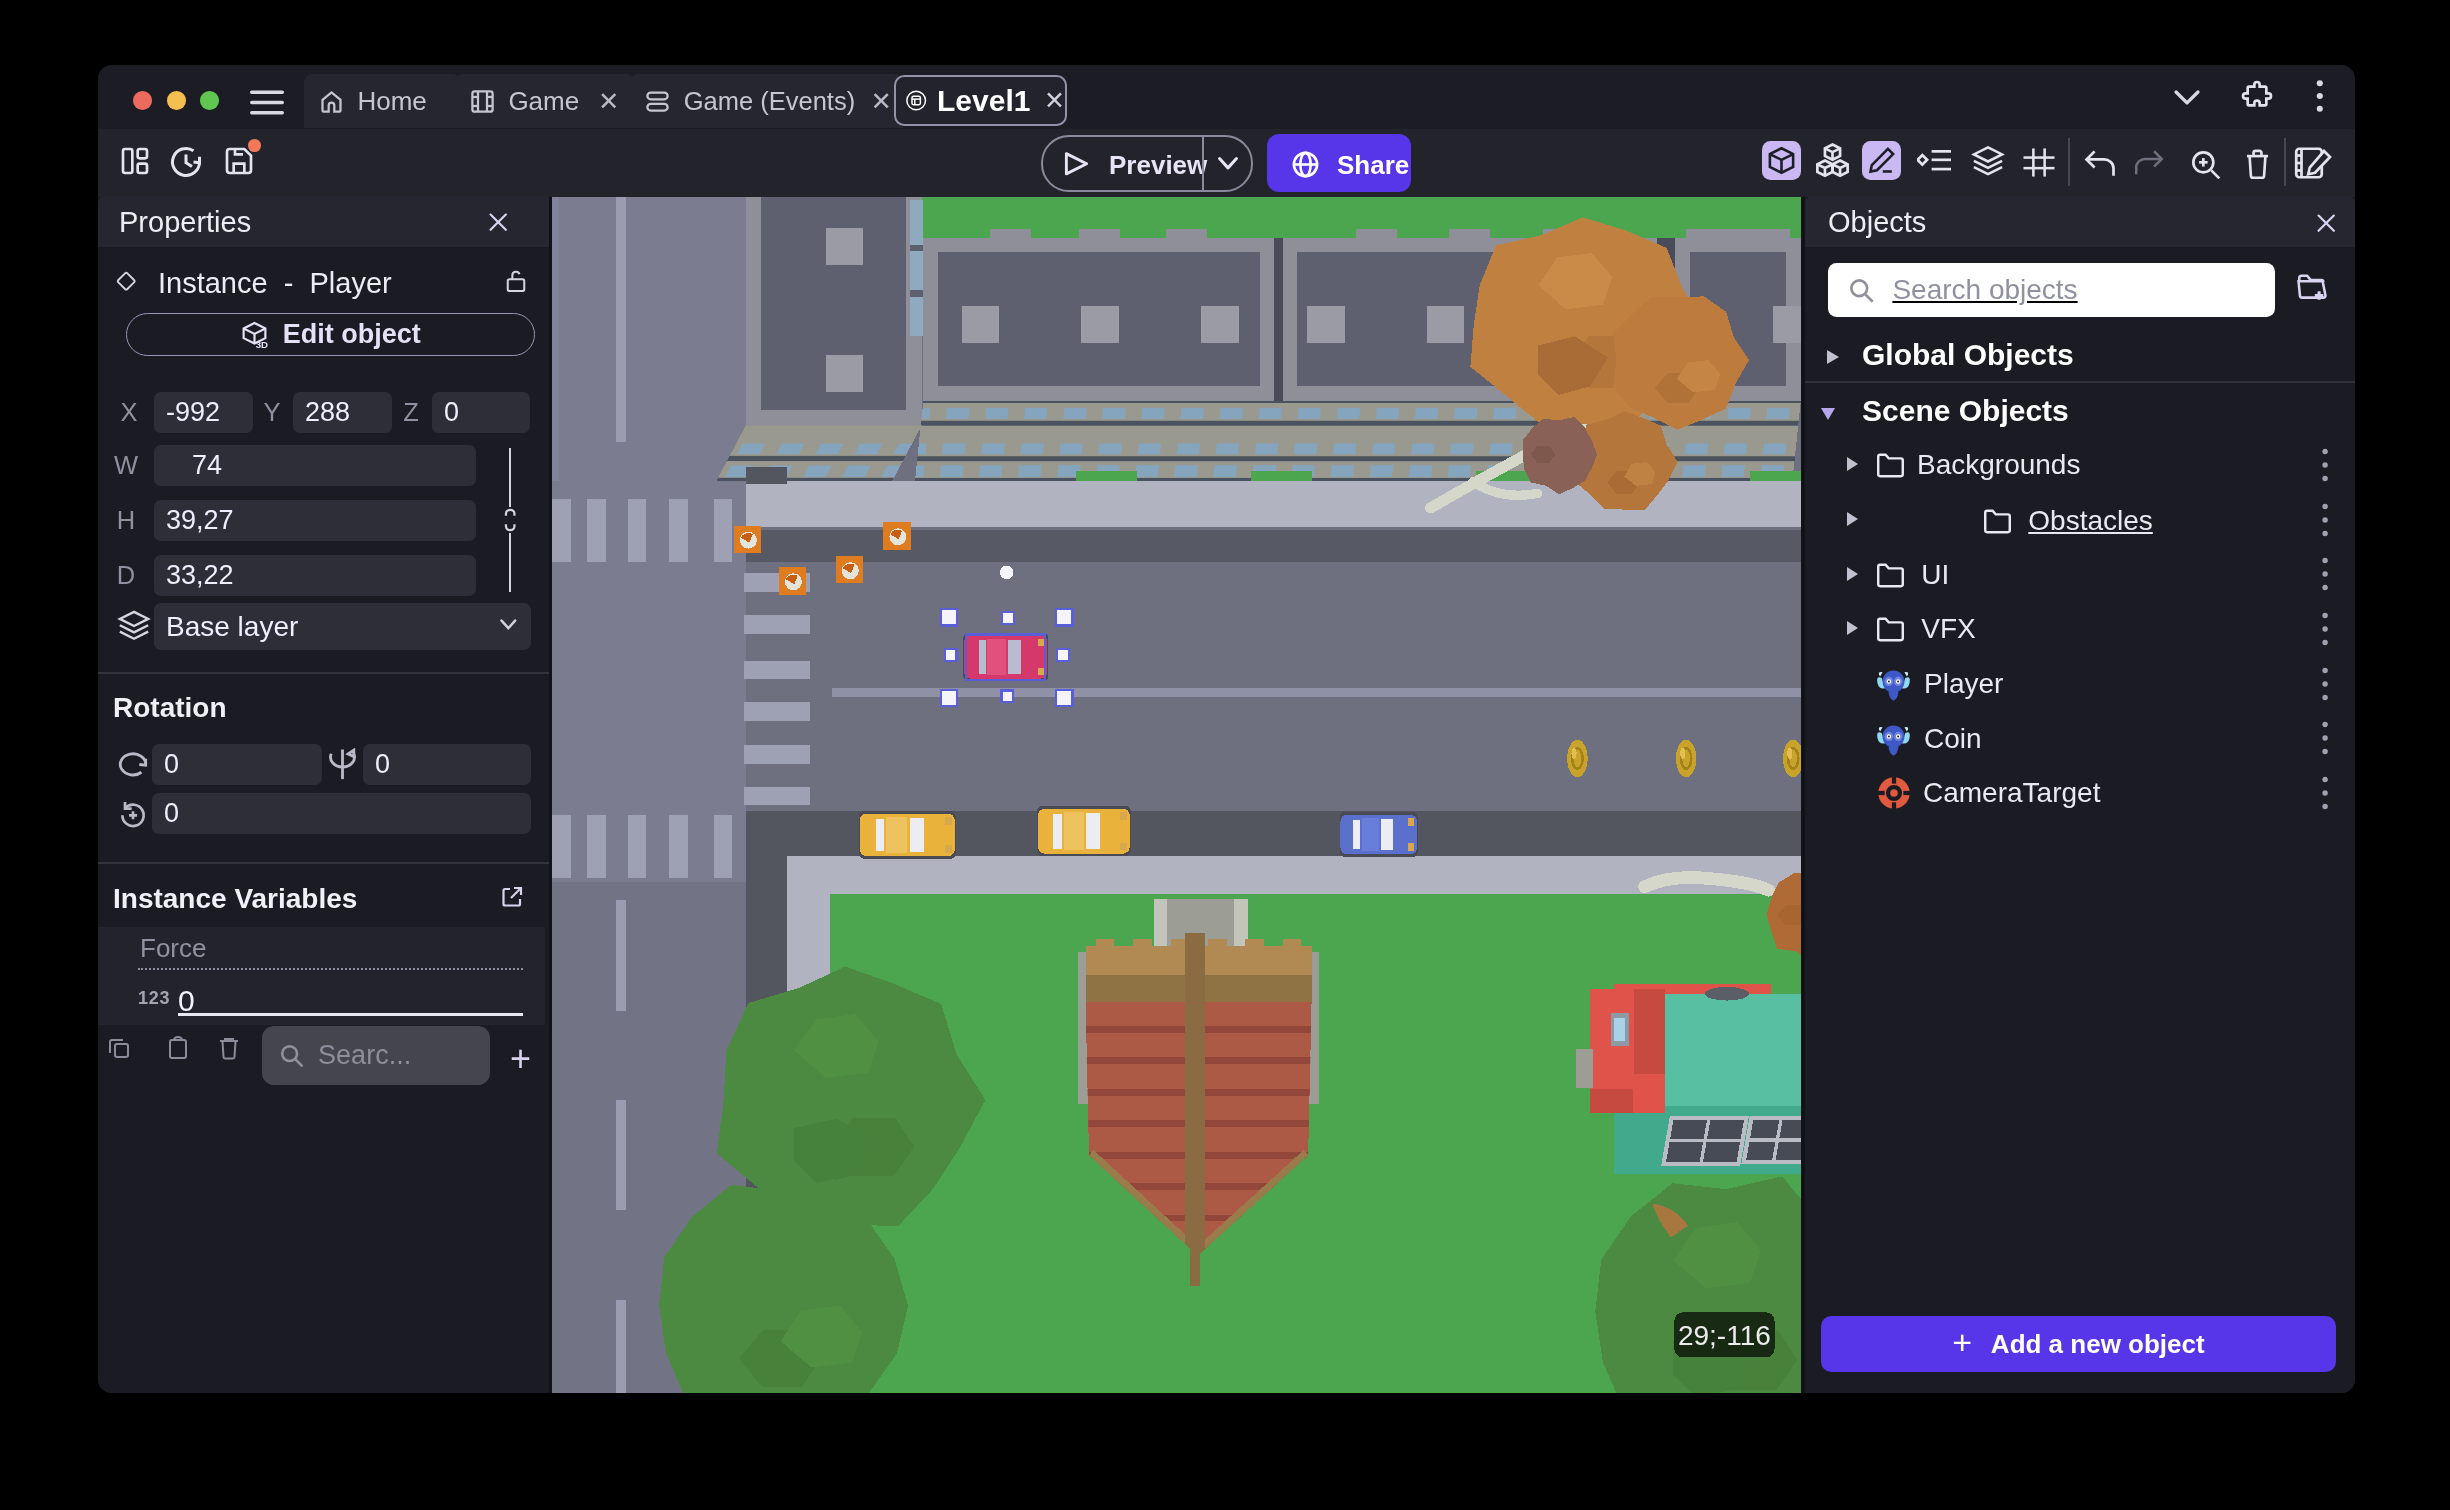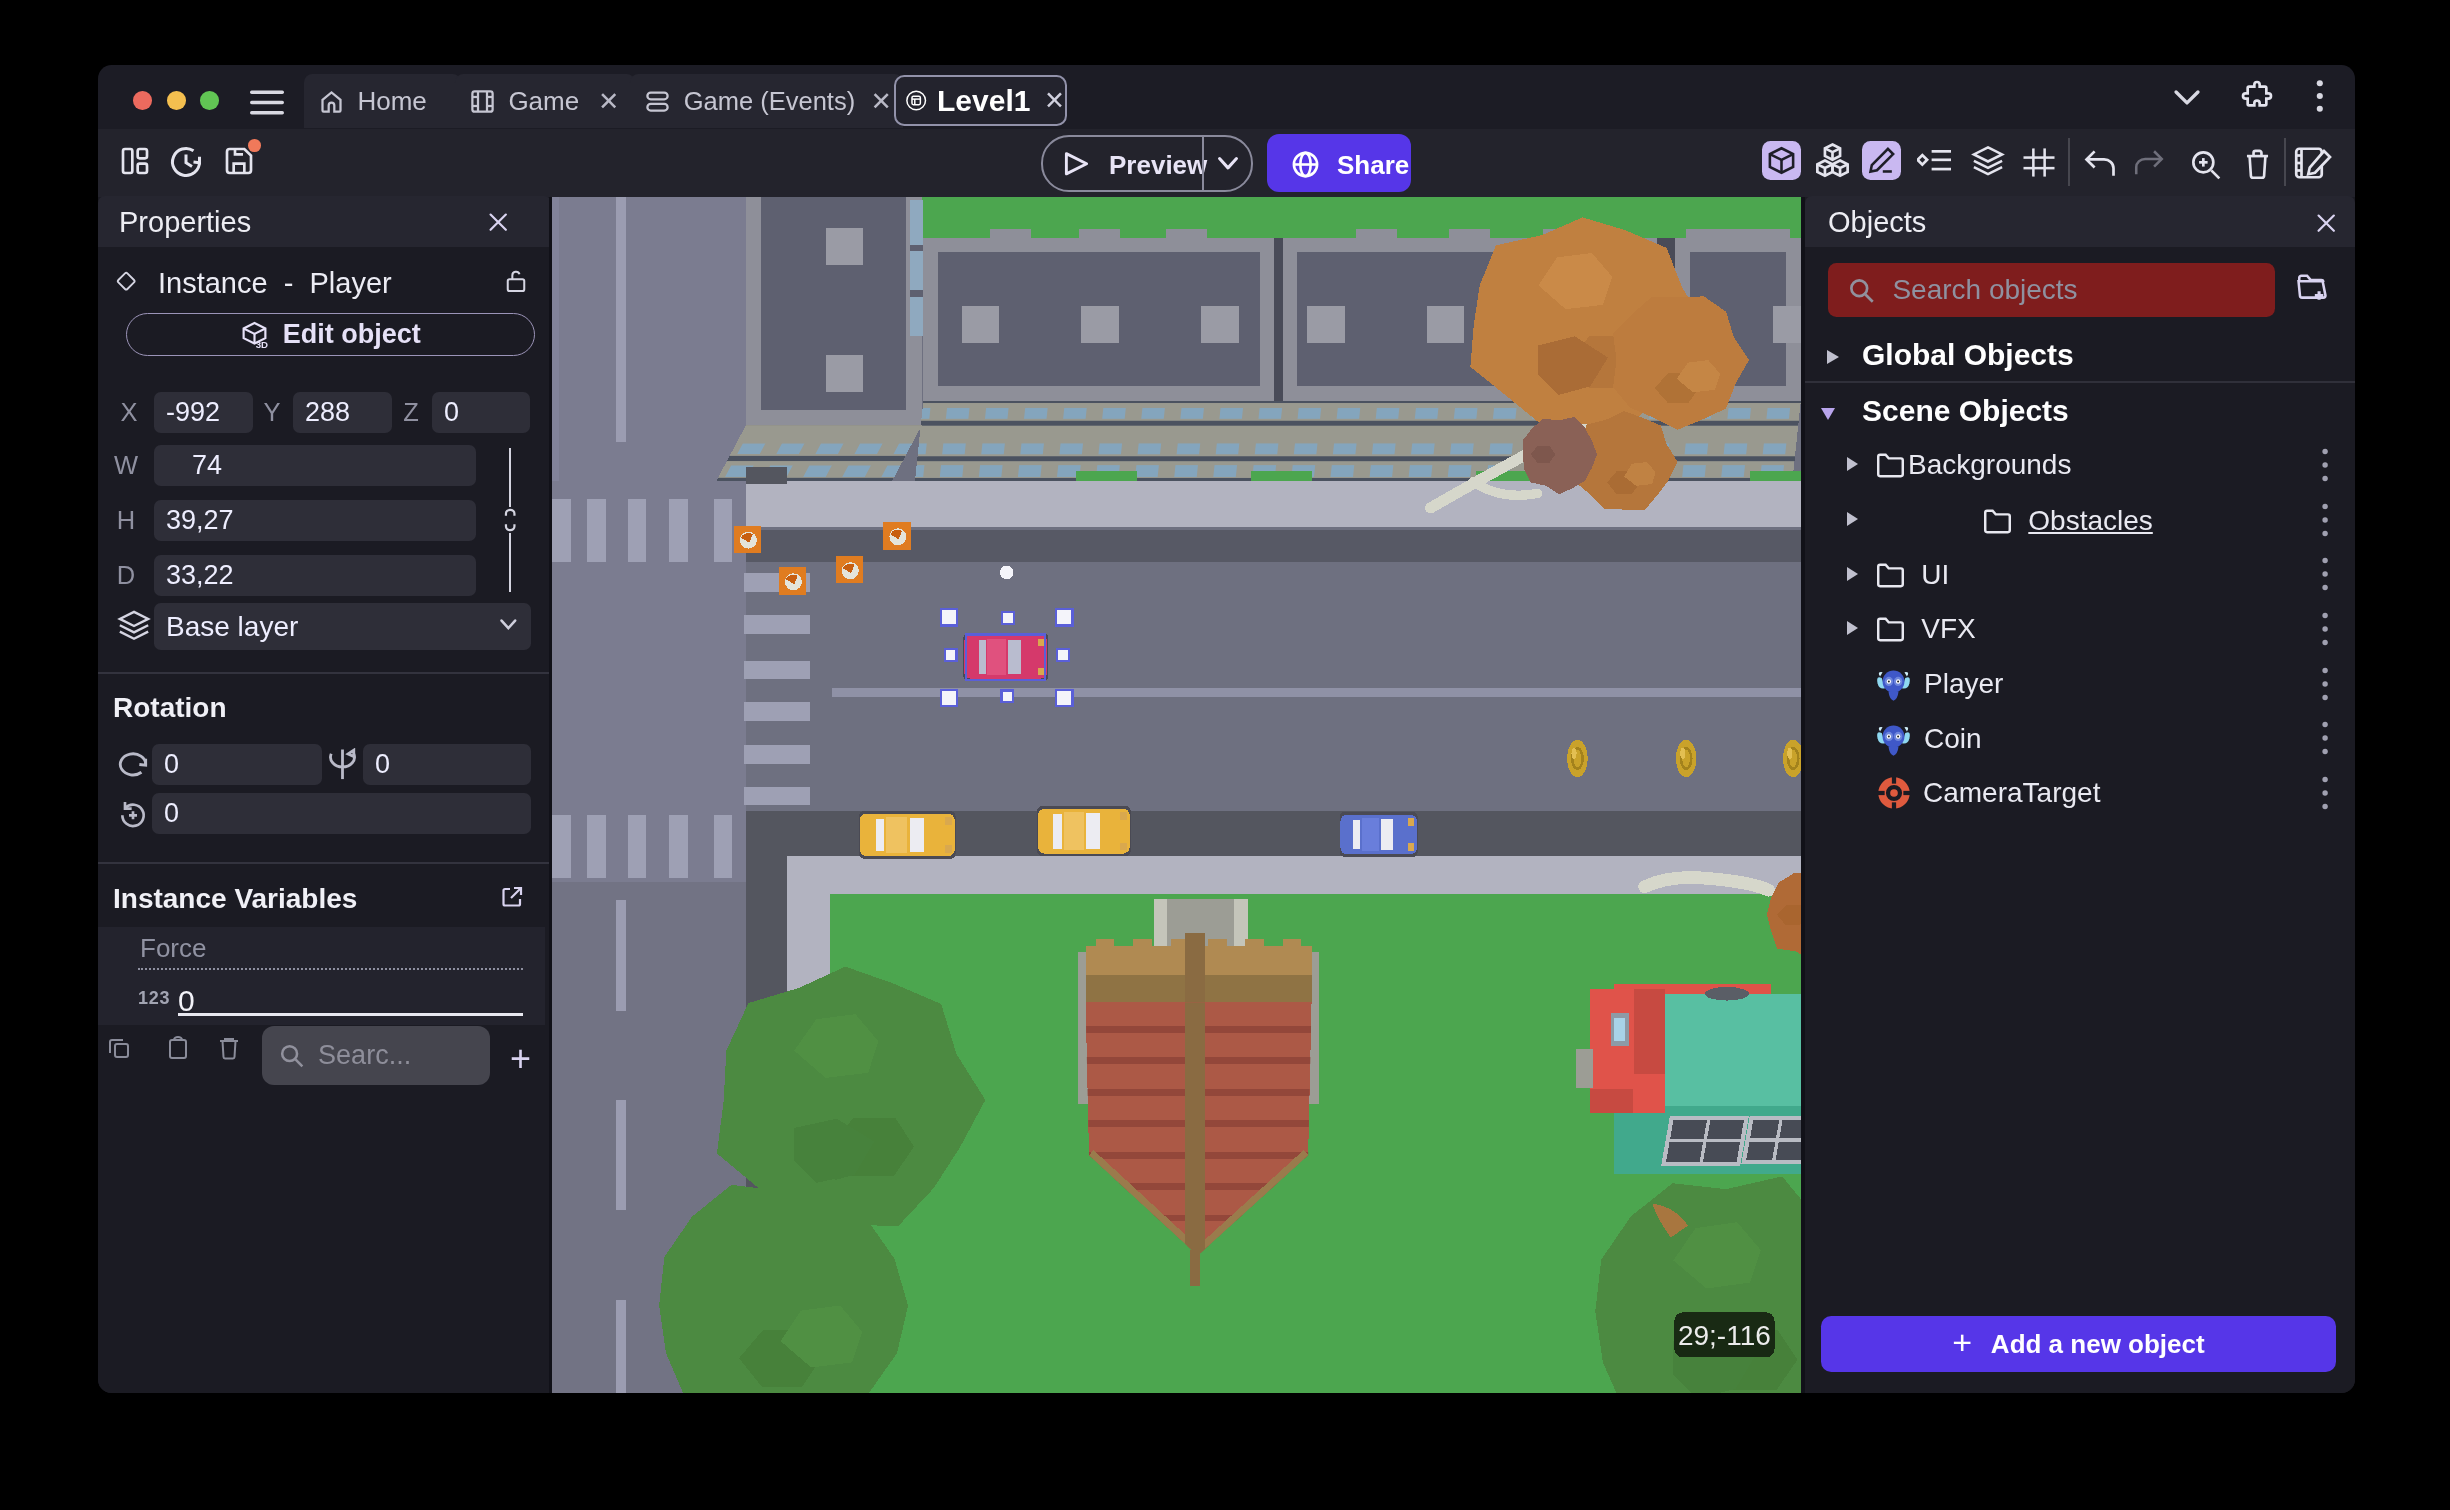--- a/index.html
+++ b/index.html
@@ -537,21 +537,21 @@
 </svg>
 </div>
 
 <div class="abs" style="left:1805px;top:197px;width:550px;height:1196px;background:#1b1b23;border-radius:0 0 13.6px 0;"></div>
 <div class="abs" style="left:1805px;top:196px;width:550px;height:51px;background:#262630;border-radius:6.8px 6.8px 0 0;"></div>
 <div class="abs" style="left:1828px;top:206px;color:#ededf3;font-size:29px;">Objects</div>
 <svg class="abs" style="left:2316px;top:213px" width="20.4" height="20.4" viewBox="0 0 24 24">
     <path d="M3 3 21 21 M21 3 3 21" stroke="#d9d3f0" stroke-width="2.6" stroke-linecap="round"></path>
   </svg>
 
-<div class="abs" style="left:1828px;top:263px;width:447px;height:54px;background:#7f1d1d;border-radius:8.5px;display:flex;align-items:center;padding-left:20.4px;box-sizing:border-box;">
+<div class="abs" style="left:1828px;top:263px;width:447px;height:54px;background:#ffffff;border-radius:8.5px;display:flex;align-items:center;padding-left:20.4px;box-sizing:border-box;text-decoration:underline;">
   <svg width="27" height="27" viewBox="0 0 24 24" fill="none" stroke="#91919d" stroke-width="2.4">
       <circle cx="10" cy="10" r="7"></circle>
       <line x1="15.5" y1="15.5" x2="22" y2="22"></line>
     </svg>
   <span style="color:#8f91a0;font-size:28px;margin-left:17px;">Search objects</span>
 </div>
 <svg class="abs" style="left:2295px;top:270px" width="34" height="34" viewBox="0 0 24 24" fill="none" stroke="#d9d3f0" stroke-width="1.8">
     <path d="M3 7V5.5A1.5 1.5 0 0 1 4.5 4h4L11 7h7.5A1.5 1.5 0 0 1 20 8.5"></path>
     <path d="M2.5 9h17L21.5 19a1.5 1.5 0 0 1-1.5 1.5H5A1.5 1.5 0 0 1 3.5 19z" transform="translate(0,-1)"></path>
     <path d="M17 15v6M14 18h6" stroke-width="2.2"></path>
@@ -560,21 +560,21 @@
 <div class="abs" style="left:1827px;top:343px;width:0;height:0;border-left:12px solid #c0c0ce;border-top:7.6px solid transparent;border-bottom:7.6px solid transparent;margin-top:6.8px;"></div>
 <div class="abs" style="left:1862px;top:338px;color:#fff;font-size:30px;font-weight:bold;">Global Objects</div>
 <div class="abs" style="left:1805px;top:381px;width:550px;height:1.7px;background:#30303a;"></div>
 <div class="abs" style="left:1821px;top:403px;width:0;height:0;border-top:12px solid #b9a5ec;border-left:7.6px solid transparent;border-right:7.6px solid transparent;margin-top:5.1px;"></div>
 <div class="abs" style="left:1862px;top:394px;color:#fff;font-size:30px;font-weight:bold;">Scene Objects</div>
 <div class="abs" style="left:1847px;top:457px;width:0;height:0;border-left:11px solid #c0c0ce;border-top:7.6px solid transparent;border-bottom:7.6px solid transparent;"></div>
 <div class="abs trow" style="left:1875px;top:444px;height:41px;">
     <svg width="31" height="27" viewBox="0 0 24 22" fill="none" stroke="#e8e8f0" stroke-width="2">
       <path d="M2 4.5A1.5 1.5 0 0 1 3.5 3H8l2.5 3h10A1.5 1.5 0 0 1 22 7.5V19a1.5 1.5 0 0 1-1.5 1.5h-17A1.5 1.5 0 0 1 2 19z"></path>
     </svg>
-    <span style="margin-left:2px;">Backgrounds</span>
+    <span style="margin-left:11px;">Backgrounds</span>
   </div>
 <svg class="abs" style="left:2320px;top:447px" width="10.2" height="36" viewBox="0 0 12 42">
     <g fill="#a0a0b0">
       <circle cx="6" cy="5" r="3.2"></circle>
       <circle cx="6" cy="21" r="3.2"></circle>
       <circle cx="6" cy="37" r="3.2"></circle>
     </g>
   </svg>
 <div class="abs" style="left:1847px;top:512px;width:0;height:0;border-left:11px solid #c0c0ce;border-top:7.6px solid transparent;border-bottom:7.6px solid transparent;"></div>
 <div class="abs trow" style="left:1982px;top:500px;height:41px;text-decoration:underline;">

